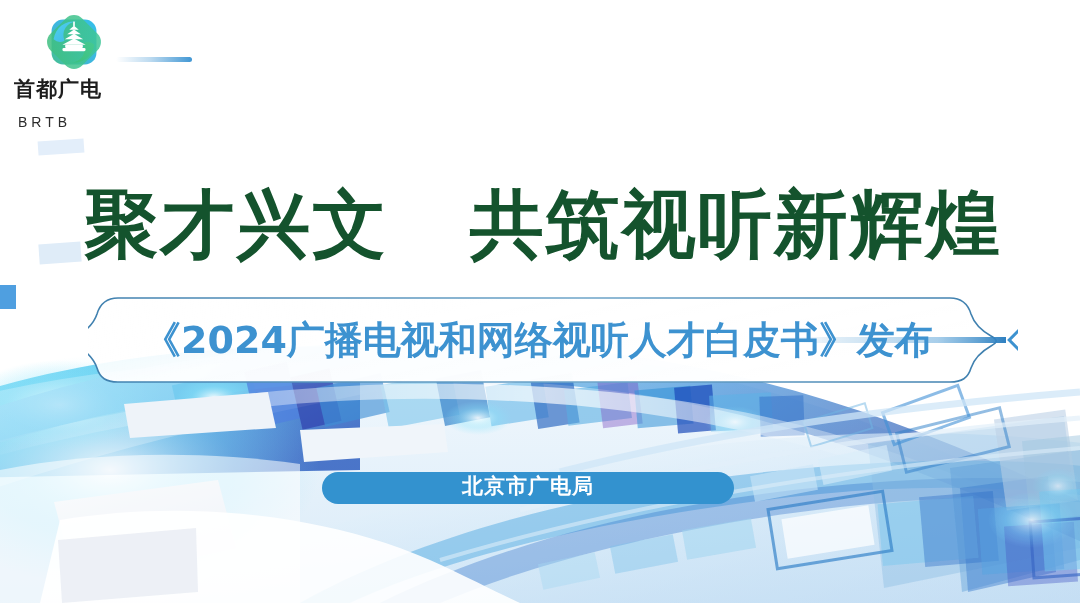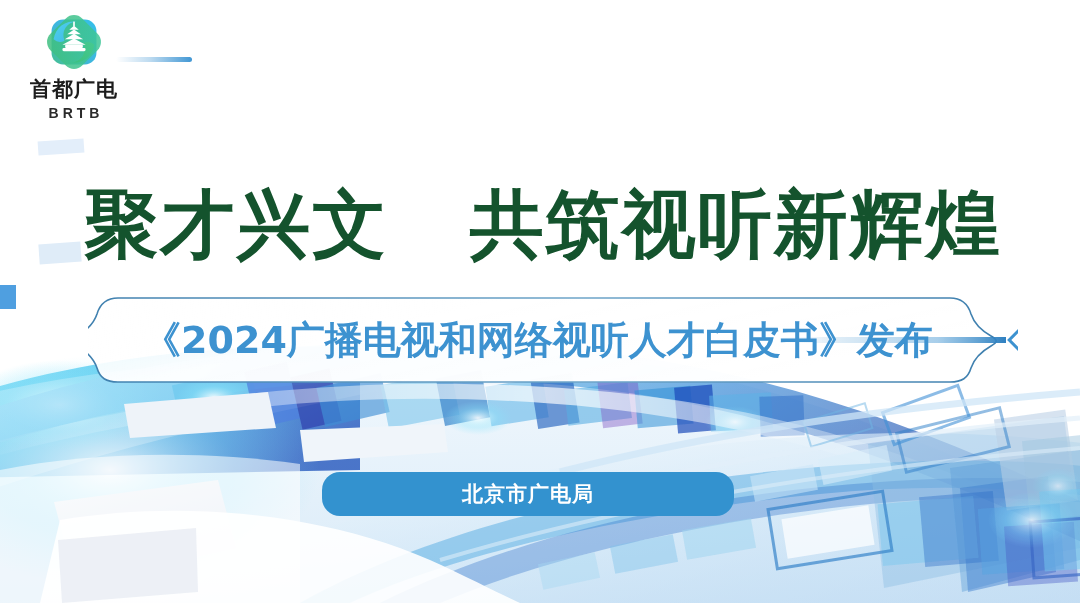--- a/index.html
+++ b/index.html
@@ -13,31 +13,30 @@
     overflow:hidden;
     background:#ffffff;
   }
 
   
   #bg{position:absolute;inset:0;width:1080px;height:603px;}
 
   
   .logo-block{
     position:absolute;left:14px;top:8px;width:120px;
-    text-align:center;
   }
   .logo-mark{width:72px;height:68px;margin:0 auto;display:block;}
   .logo-cn{
     font-size:21px;font-weight:bold;color:#1d1d1d;
     letter-spacing:1px;line-height:1.15;margin-top:1px;
     font-family:"DejaVu Sans","Liberation Sans",sans-serif;
   }
   .logo-en{
-    font-size:14px;font-weight:bold;color:#2b2b2b;
-    letter-spacing:4px;line-height:1.2;margin-top:4px;
+    font-size:14px;font-weight:normal;color:#2b2b2b;
+    letter-spacing:4px;line-height:1.2;margin-top:13px;
     padding-left:4px;
   }
 
   
   .top-rule{
     position:absolute;left:116px;top:57px;width:76px;height:5px;
     border-radius:3px;
     background:linear-gradient(90deg,rgba(65,150,212,0) 0%,rgba(65,150,212,.35) 45%,#4197d4 100%);
   }
 
@@ -64,23 +63,23 @@
     display:flex;align-items:center;justify-content:center;
     font-family:"DejaVu Sans","Liberation Sans",sans-serif;
     font-size:38px;font-weight:bold;letter-spacing:0px;
     color:#3d92d0;white-space:nowrap;
     padding-right:30px;box-sizing:border-box;
   }
 
   
   .org-pill{
     position:absolute;left:322px;top:472px;
-    width:412px;height:44px;border-radius:18px;
+    width:412px;height:32px;border-radius:18px;
     background:#3392cf;
-    display:flex;align-items:center;justify-content:center;
+    display:flex;align-items:flex-start;justify-content:center;
   }
   .org-pill span{
     font-family:"DejaVu Sans","Liberation Sans",sans-serif;
     font-size:21px;font-weight:bold;color:#ffffff;letter-spacing:1px;
   }
 </style>
 </head>
 <body>
 
 <div id="poster">

